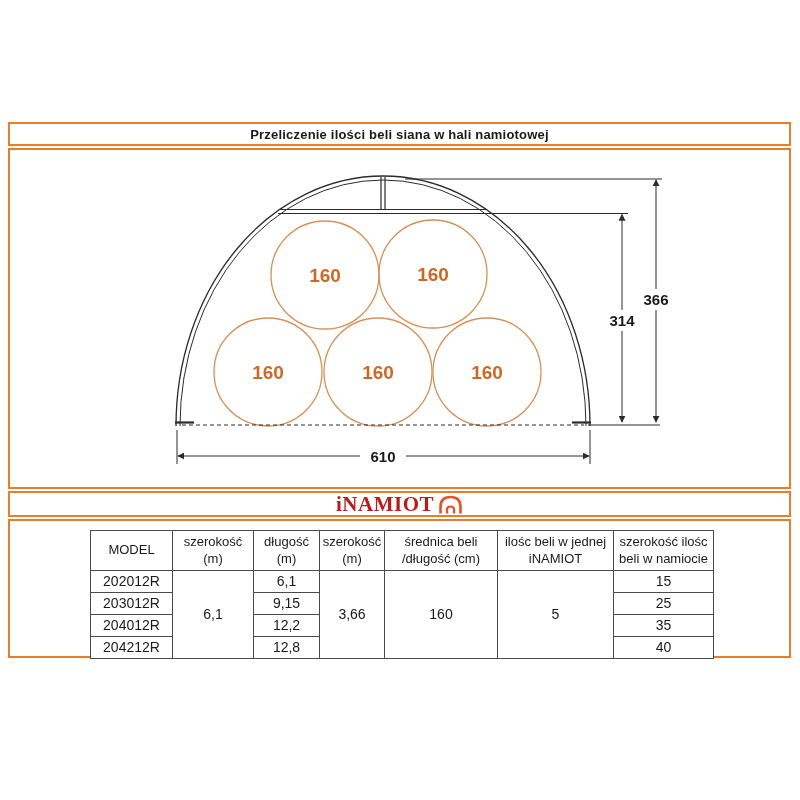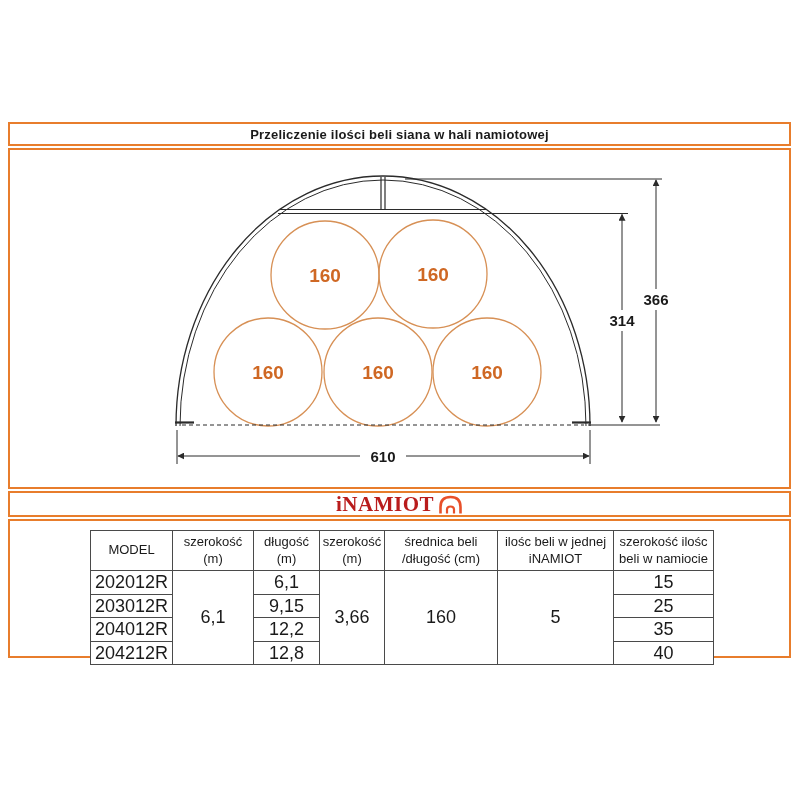--- a/index.html
+++ b/index.html
@@ -11,21 +11,21 @@
   .title-text{font-weight:bold;font-size:13px;letter-spacing:0.2px;}
   .sec-diagram{top:148px;height:341px;}
   .sec-logo{top:491px;height:26px;display:flex;align-items:center;justify-content:center;gap:4px;}
   .brand{font-family:"Liberation Serif",serif;font-weight:bold;font-size:21px;
          letter-spacing:0.5px;color:#b91c1c;line-height:1;}
   .sec-table{top:519px;height:139px;}
   table.spec{position:absolute;left:80px;top:9px;border-collapse:collapse;table-layout:fixed;}
   table.spec td,table.spec th{border:1px solid #4a4a4a;text-align:center;vertical-align:middle;
         font-size:13px;font-weight:normal;padding:0 2px;line-height:1.25;background:#fff;}
   table.spec .hdr-row td{height:40px;}
-  table.spec .body-row td{height:22px;font-size:18px;}
+  table.spec .body-row td{height:22px;font-size:14px;}
   .model-cell{font-weight:bold;font-size:13.5px;}
   .hdr-model{font-weight:bold;font-size:13.5px;}
   svg text{font-family:"Liberation Sans",sans-serif;}
 </style>
 </head>
 <body>
 
 <div class="page">
 
   <div class="sec sec-title">

